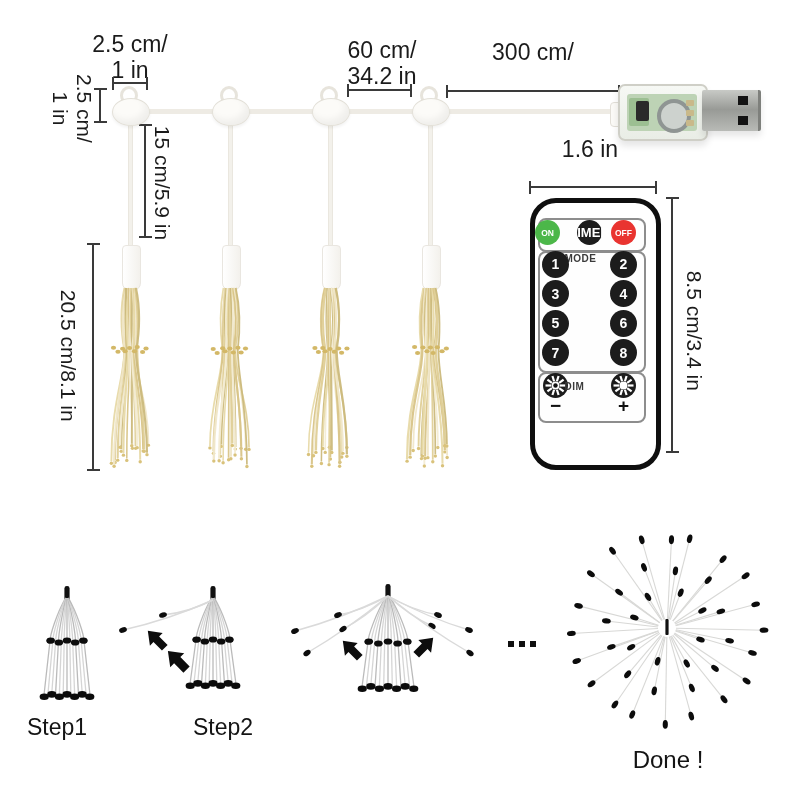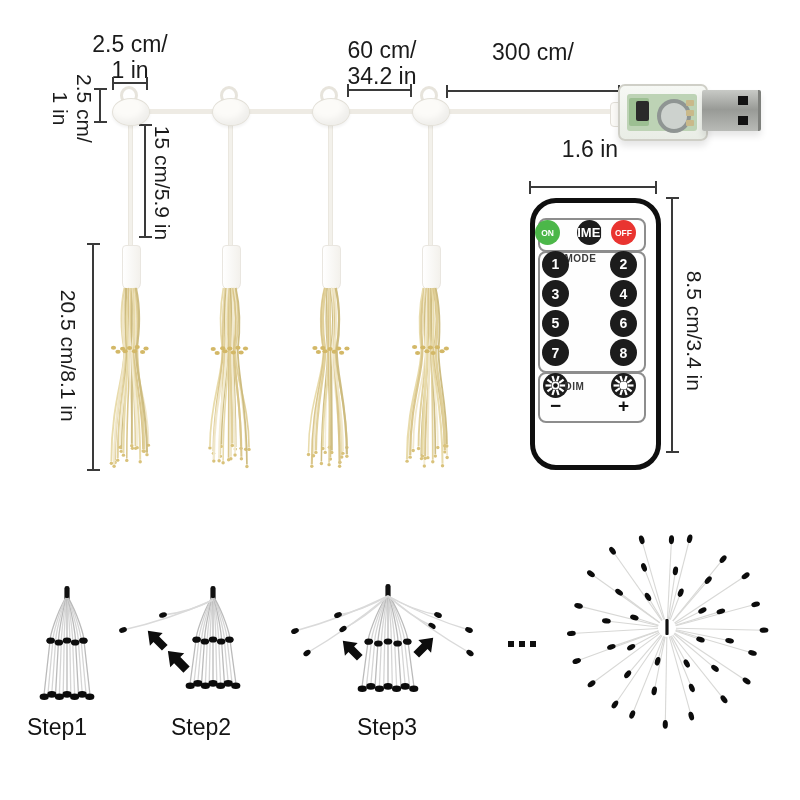--- a/index.html
+++ b/index.html
@@ -494,22 +494,21 @@
       <ellipse cx="150" cy="45" rx="4" ry="2.6" fill="#0d0d0d" transform="rotate(20.80679101271123 150 45)"></ellipse>
       <path d="M100,26 Q 140.5,48 181,60" stroke="#dadada" stroke-width="1.4" fill="none"></path>
       <ellipse cx="181" cy="60" rx="4" ry="2.6" fill="#0d0d0d" transform="rotate(22.77037890876221 181 60)"></ellipse>
       <path d="M100,26 Q 141,59.5 182,83" stroke="#dadada" stroke-width="1.4" fill="none"></path>
       <ellipse cx="182" cy="83" rx="4" ry="2.6" fill="#0d0d0d" transform="rotate(34.80401175271321 182 83)"></ellipse>
       <polygon points="-11,-4 1,-4 1,-9 13,0 1,9 1,4 -11,4" fill="#0d0d0d" transform="translate(64 80) rotate(-135) scale(1)"></polygon>
       <polygon points="-11,-4 1,-4 1,-9 13,0 1,9 1,4 -11,4" fill="#0d0d0d" transform="translate(136 77) rotate(-45) scale(1)"></polygon>
     </svg>
 
   <div class="steplabel" style="left:2px;top:714px">Step1</div>
-  <div class="steplabel" style="left:146px;top:714px">Step2</div>
-  <div class="steplabel" style="left:332px;top:714px">Step3</div>
+  <div class="steplabel" style="left:168px;top:714px">Step2</div>
 
   <div>
     <div class="dot-sq" style="left:508px;top:641px"></div>
     <div class="dot-sq" style="left:519px;top:641px"></div>
     <div class="dot-sq" style="left:530px;top:641px"></div>
   </div>
 
   <svg id="firework-svg" class="abs" style="left:557px;top:518px" width="220" height="220" viewBox="0 0 220 220">
       <rect x="108.4" y="101" width="3.2" height="16" rx="1" fill="#111"></rect>
       <line x1="118.99772509477171" y1="110.20234406073675" x2="207.01975193412704" y2="112.18181488890244" stroke="#d8d8d6" stroke-width="1.1"></line>
@@ -586,14 +585,15 @@
       <ellipse cx="74.12932612415179" cy="129.19659573994932" rx="4.4" ry="2.6" fill="#0c0c0c" transform="rotate(151.8 74.12932612415179 129.19659573994932)"></ellipse>
       <line x1="101.4336708359912" y1="107.23992669411622" x2="77.36252742923489" y2="99.4841985301523" stroke="#d8d8d6" stroke-width="1.1"></line>
       <ellipse cx="77.36252742923489" cy="99.4841985301523" rx="4.4" ry="2.6" fill="#0c0c0c" transform="rotate(197.9 77.36252742923489 99.4841985301523)"></ellipse>
       <line x1="105.30526522572961" y1="102.32149328324469" x2="90.97092191363089" y2="78.87685653710777" stroke="#d8d8d6" stroke-width="1.1"></line>
       <ellipse cx="90.97092191363089" cy="78.87685653710777" rx="4.4" ry="2.6" fill="#0c0c0c" transform="rotate(238.6 90.97092191363089 78.87685653710777)"></ellipse>
       <line x1="113.26012781289941" y1="101.6112237696098" x2="123.71823870582851" y2="74.70100518055241" stroke="#d8d8d6" stroke-width="1.1"></line>
       <ellipse cx="123.71823870582851" cy="74.70100518055241" rx="4.4" ry="2.6" fill="#0c0c0c" transform="rotate(291.2 123.71823870582851 74.70100518055241)"></ellipse>
       <line x1="118.06994942635302" y1="106.01554065698939" x2="145.37478505380355" y2="92.53404261068366" stroke="#d8d8d6" stroke-width="1.1"></line>
       <ellipse cx="145.37478505380355" cy="92.53404261068366" rx="4.4" ry="2.6" fill="#0c0c0c" transform="rotate(333.7 145.37478505380355 92.53404261068366)"></ellipse>
     </svg>
+  <div class="steplabel" style="left:613px;top:746px;font-size:24px">Done !</div>
 
 </div>
 
 </body></html>

